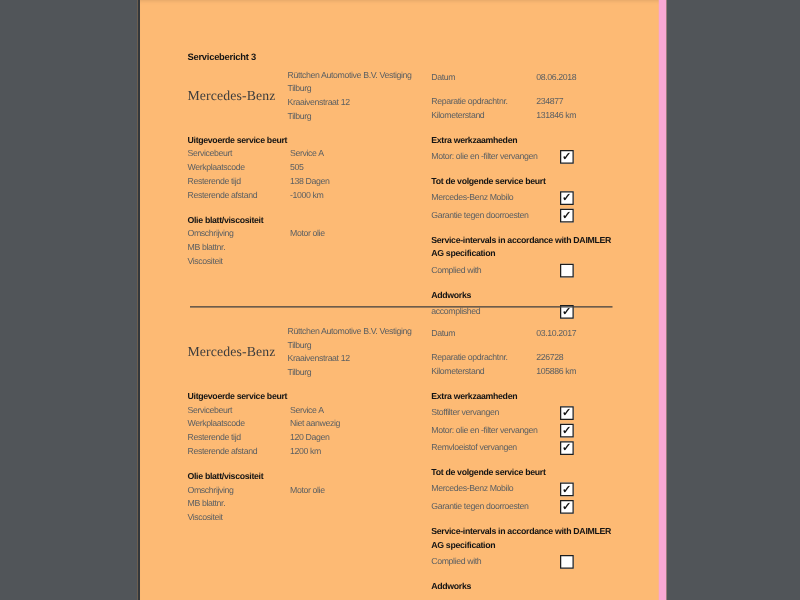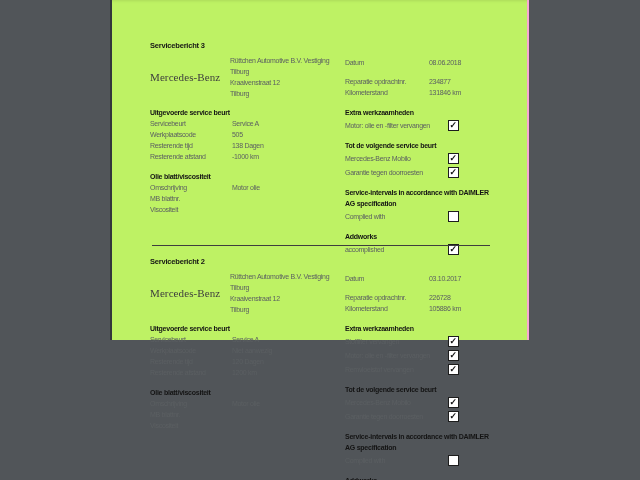--- a/index.html
+++ b/index.html
@@ -2,24 +2,24 @@
 <html><head>
 <meta charset="utf-8">
 <style>
   html,body { margin:0; padding:0; }
   body {
     width:640px; height:480px; overflow:hidden; position:relative;
     background:#515559;
     font-family:"Liberation Sans", sans-serif;
   }
   .sheet {
-    position:absolute; left:110px; top:0; width:415px; height:340px;
-    background:#bef264;
+    position:absolute; left:110px; top:0; width:415px; height:480px;
+    background:#fdba74;
     border-left:2px solid #33373b;
-    border-right:2px solid #f9a8d4;
+    border-right:6px solid #f9a8d4;
     box-shadow: inset 0 3px 3px -2px rgba(0,0,0,0.10);
   }
   .section { position:absolute; left:38px; right:6px; }
   .s1 { top:40px; }
   .s2 { top:256px; }
   .sep { position:absolute; top:245px; left:40px; width:338px; height:1px; background:#3e3e3e; }
 
   .report-title { font-size:7.5px; font-weight:bold; color:#141414; letter-spacing:-0.2px; line-height:11px; white-space:nowrap; }
   .header-row { display:flex; margin-top:4px;align-items:center; }
   .brand { width:80px; font-family:"Liberation Serif", serif; font-size:11px; color:#3d3d3d; letter-spacing:0.1px; }
@@ -149,21 +149,20 @@
             <span class="checkbox checked"></span>
           </div>
         </div>
       </div>
     </div>
   </div>
 
   <div class="sep"></div>
 
   <div class="section s2">
-    <div class="report-title">Servicebericht 2</div>
     <div class="header-row">
       <div class="brand">Mercedes-Benz</div>
       <div class="address">
         <div>Rüttchen Automotive B.V. Vestiging</div>
         <div>Tilburg</div>
         <div>Kraaivenstraat 12</div>
         <div>Tilburg</div>
       </div>
       <div class="meta">
         <div class="meta-row">

